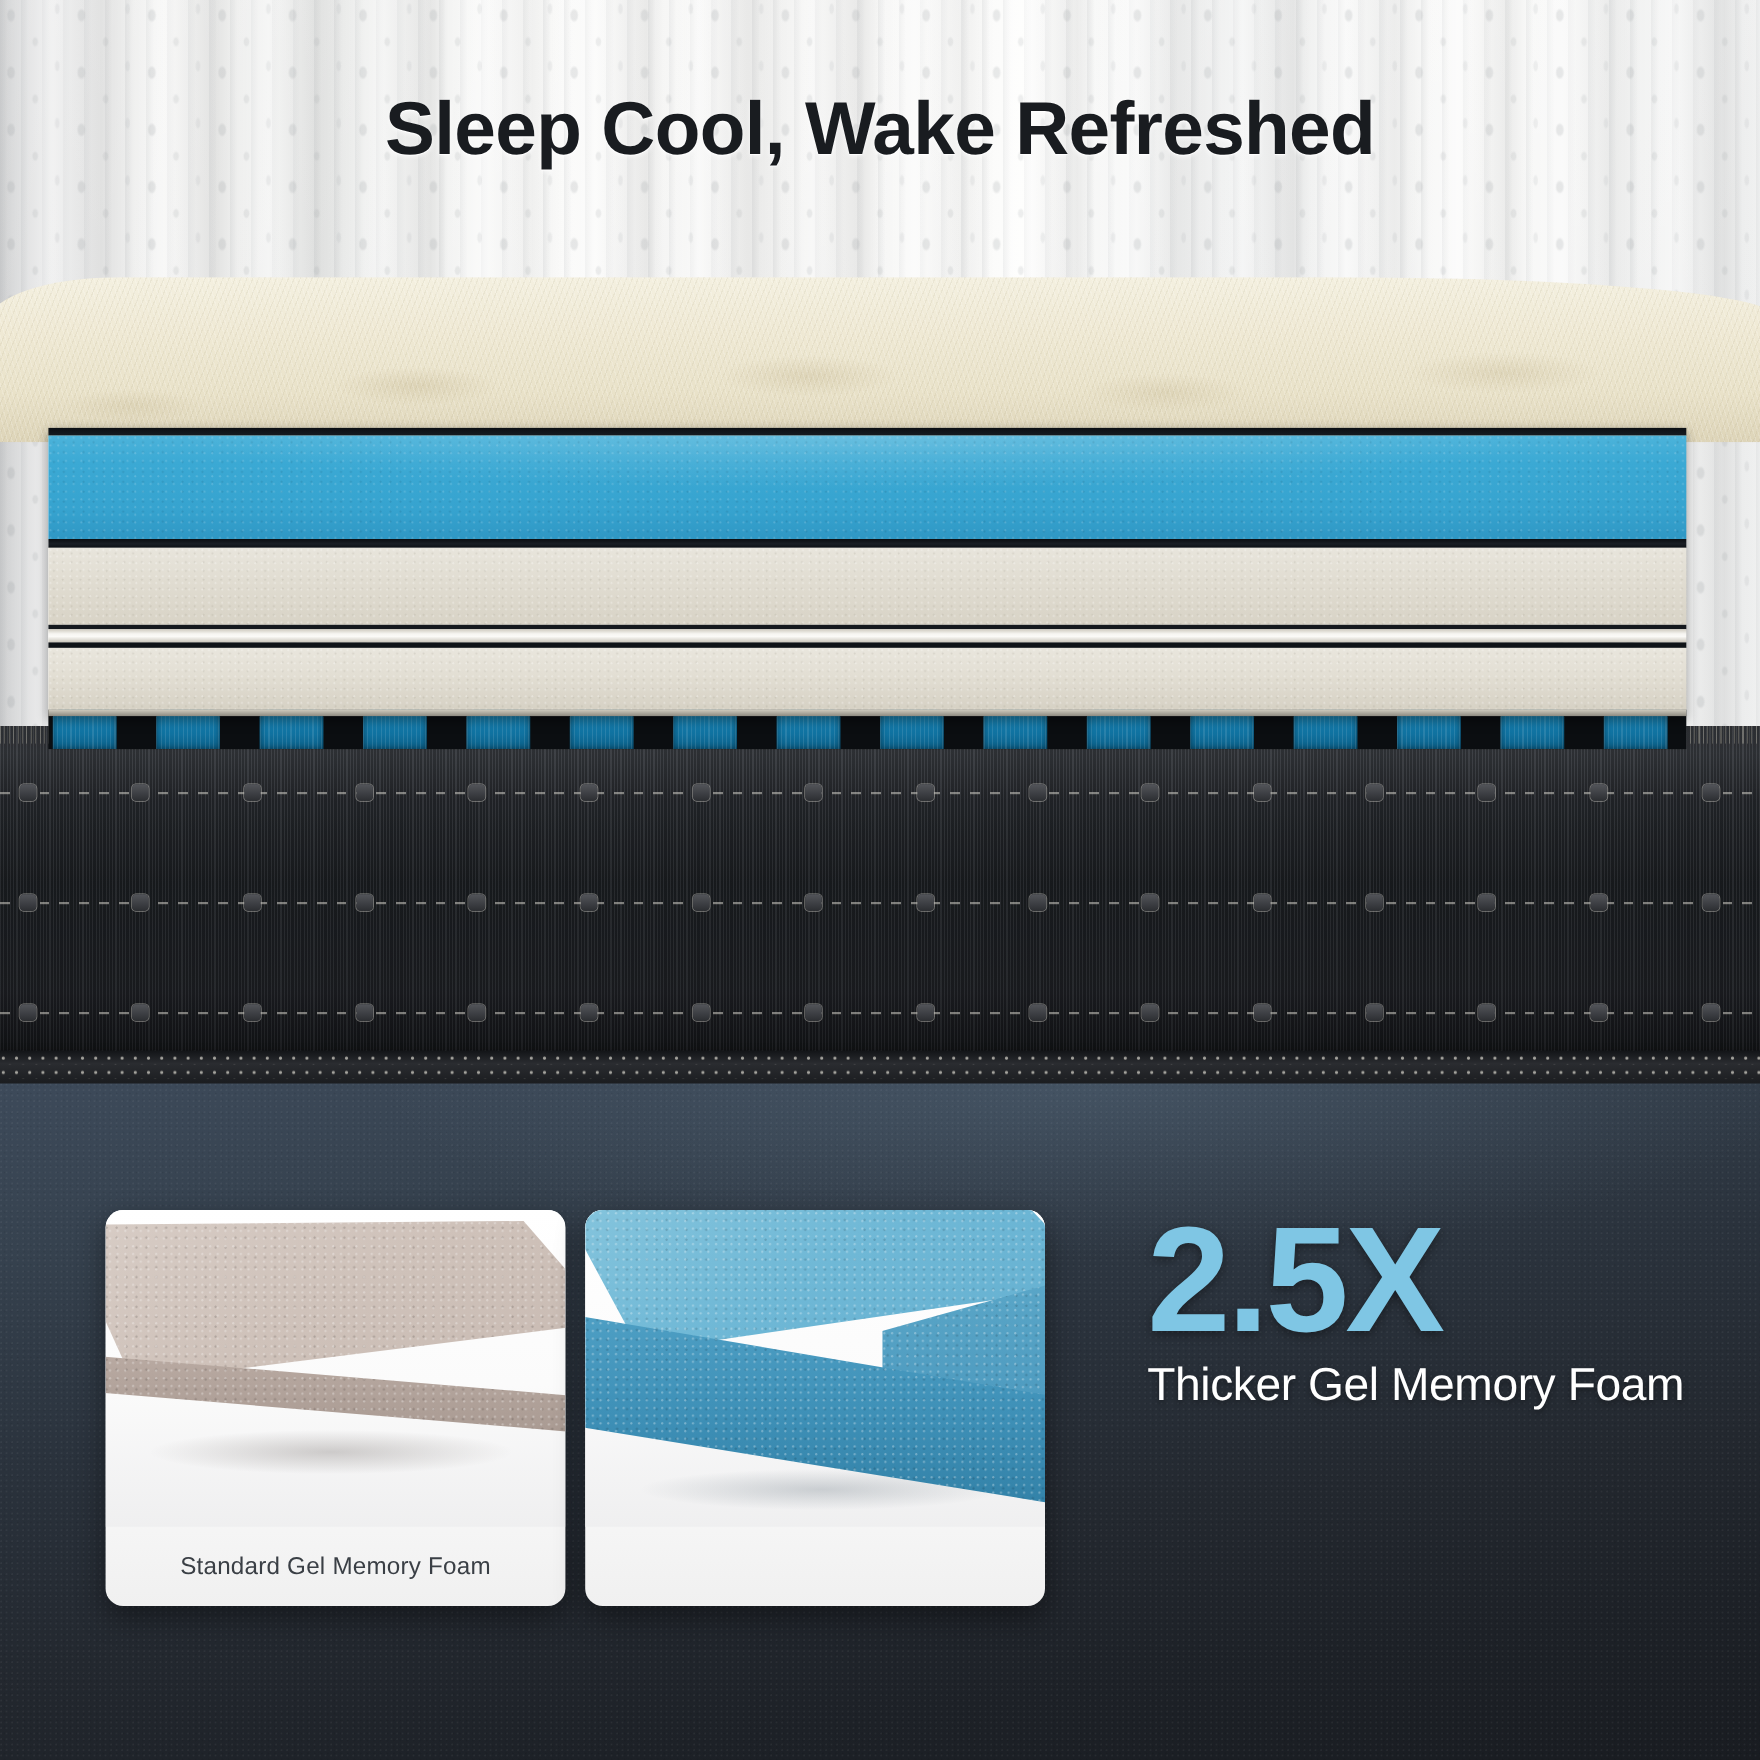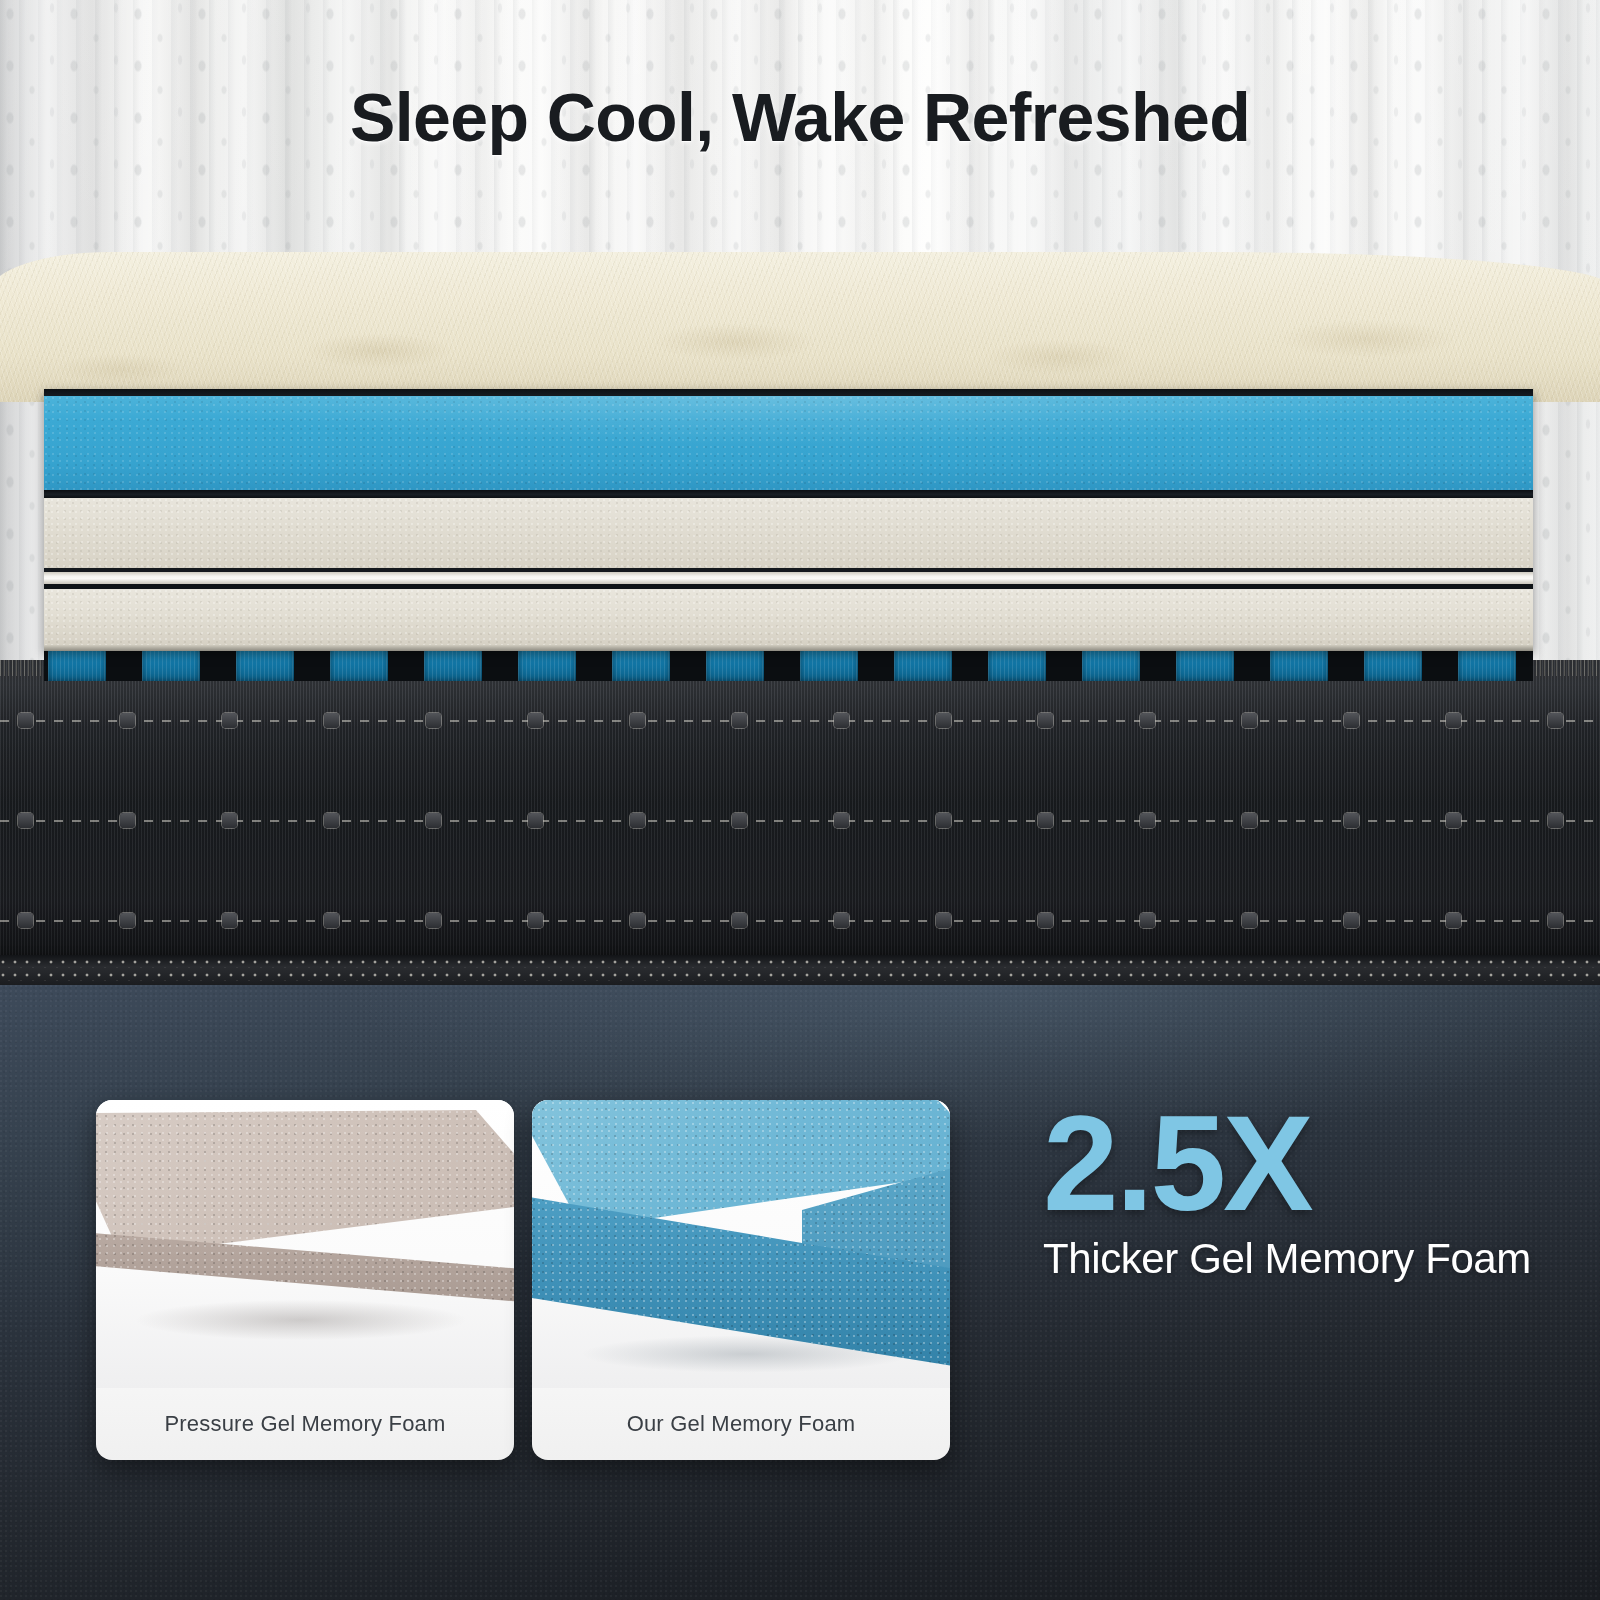--- a/index.html
+++ b/index.html
@@ -327,33 +327,32 @@
   <div class="cards">
 
     <div class="card">
       <div class="card-stage">
         <div class="slab" id="slabA">
           <div class="slab-shadow"></div>
           <div class="slab-top grainy"></div>
           <div class="slab-front grainy"></div>
         </div>
       </div>
-      <div class="card-label">Pressure Gel Memory Foam</div>
+      <div class="card-label">Standard Gel Memory Foam</div>
     </div>
 
     <div class="card">
       <div class="card-stage">
         <div class="slab" id="slabB">
           <div class="slab-shadow"></div>
           <div class="slab-top grainy"></div>
           <div class="slab-right grainy"></div>
           <div class="slab-front grainy"></div>
         </div>
       </div>
-      <div class="card-label">Our Gel Memory Foam</div>
     </div>
   </div>
 
   <div class="copy">
     <div class="big-x">2.5X</div>
     <div class="sub">Thicker Gel Memory Foam</div>
     <ul class="bullets">
     </ul>
   </div>
 

